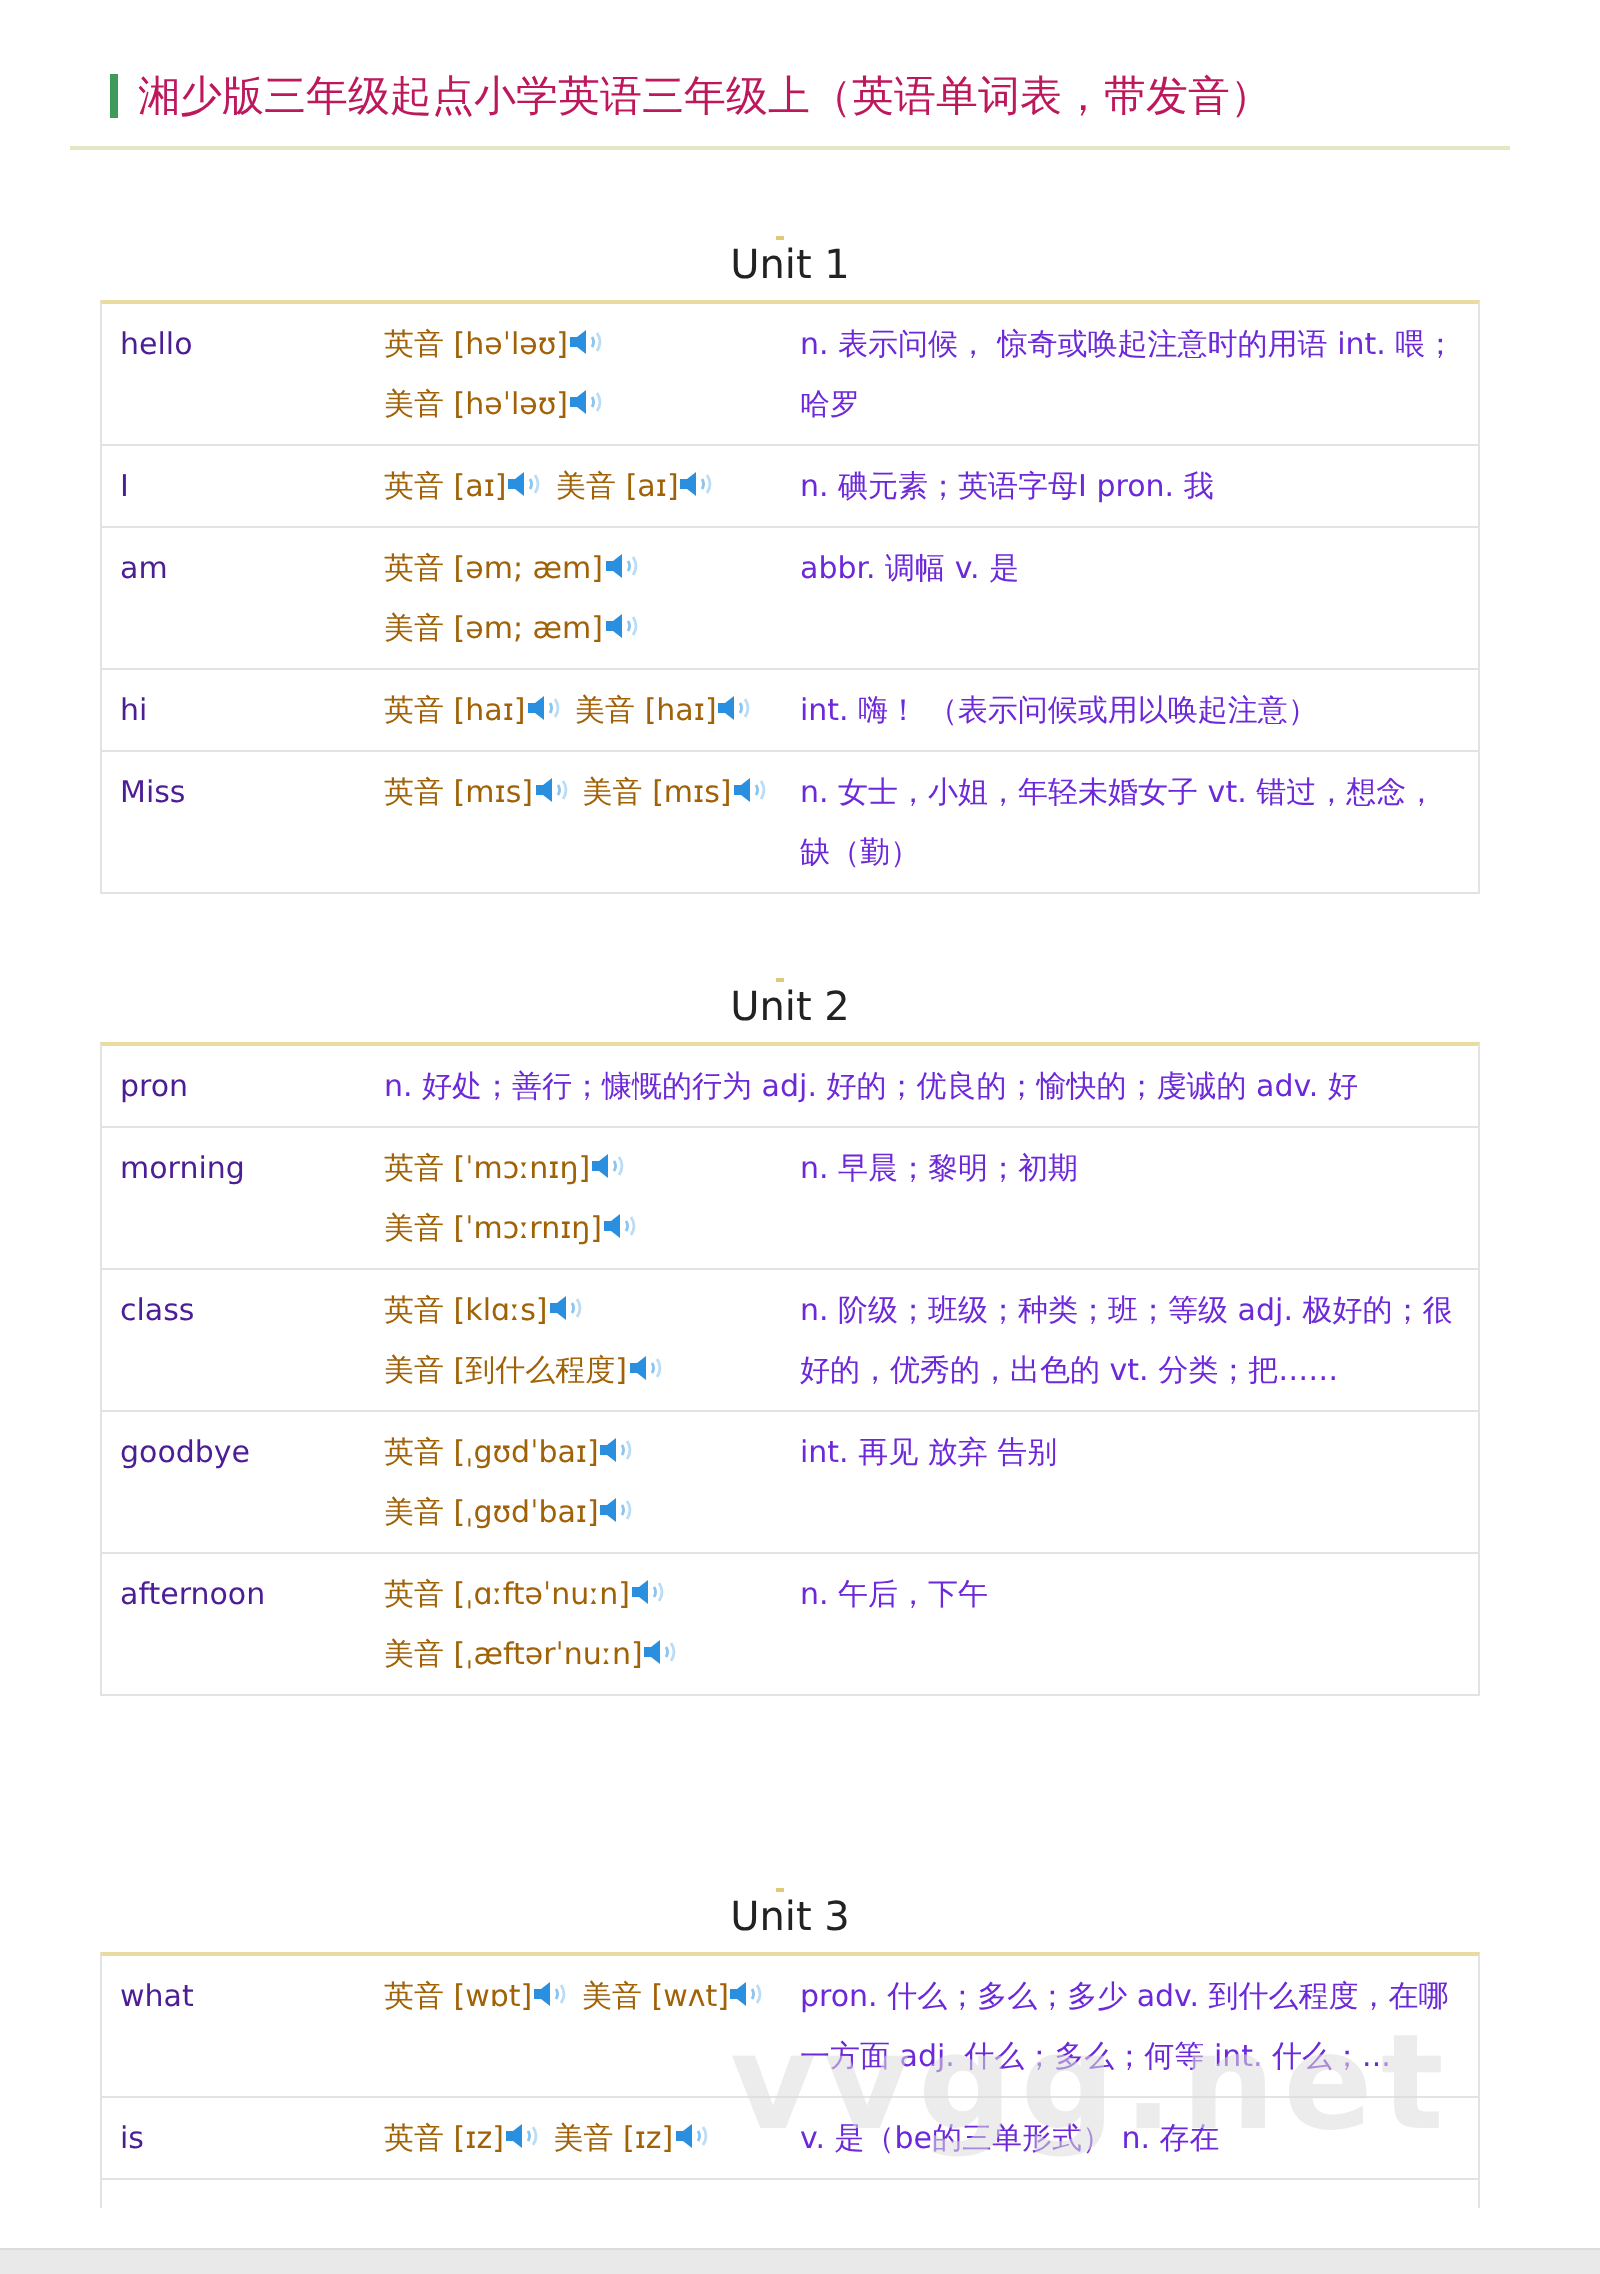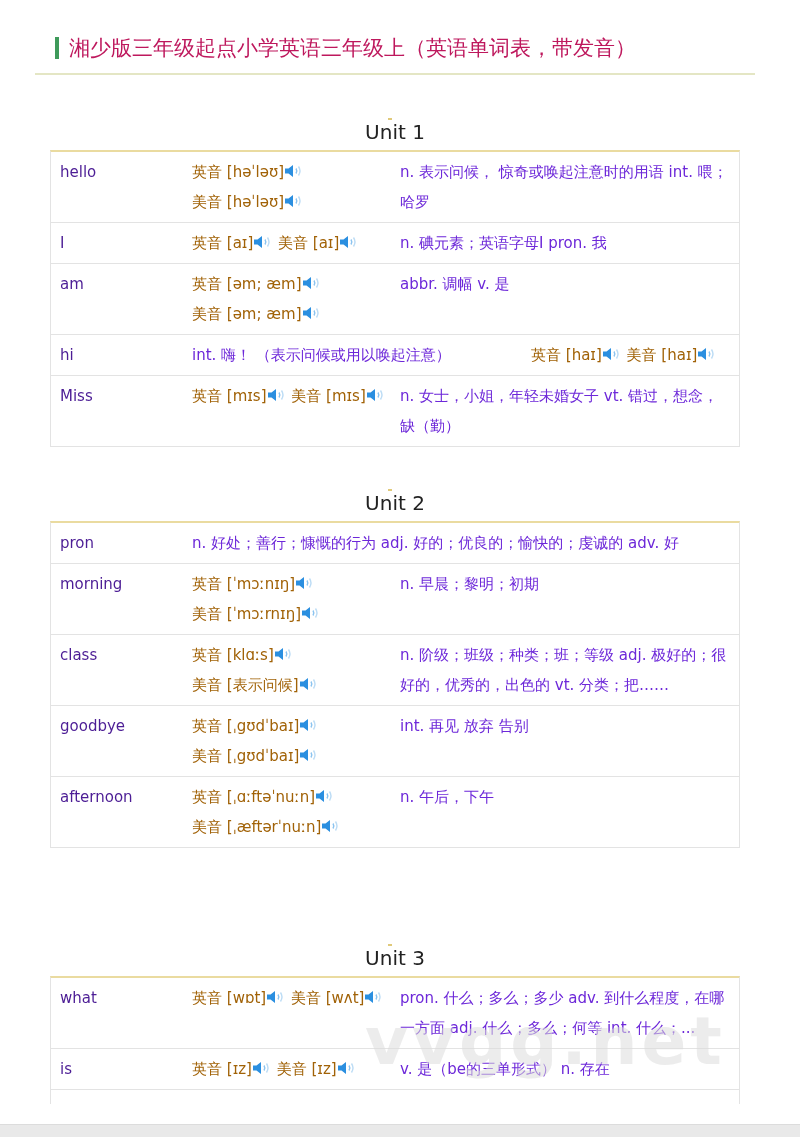--- a/index.html
+++ b/index.html
@@ -87,30 +87,30 @@
             <span class="pron-line"><span>美音</span> <span>[əm; æm]</span><span><svg class="spk" viewBox="0 0 20 14">
                   <path d="M1 4.5h3.5L9 1v12L4.5 9.5H1z" fill="#2b8fe0"></path>
                   <path d="M12 4.5q1.6 2.5 0 5" stroke="#8cc4f0" stroke-width="1.4" fill="none"></path>
                   <path d="M14.5 2.5q3 4.5 0 9" stroke="#bcdcf5" stroke-width="1.4" fill="none"></path>
                 </svg></span></span>
           </div>
           <div class="cell col-def">abbr. 调幅 v. 是</div>
         </div>
         <div class="row">
           <div class="cell col-word">hi</div>
+          <div class="cell col-pron"><span>英音</span> <span>[haɪ]</span><span><svg class="spk" viewBox="0 0 20 14">
+                <path d="M1 4.5h3.5L9 1v12L4.5 9.5H1z" fill="#2b8fe0"></path>
+                <path d="M12 4.5q1.6 2.5 0 5" stroke="#8cc4f0" stroke-width="1.4" fill="none"></path>
+                <path d="M14.5 2.5q3 4.5 0 9" stroke="#bcdcf5" stroke-width="1.4" fill="none"></path>
+              </svg></span> <span>美音</span> <span>[haɪ]</span><span><svg class="spk" viewBox="0 0 20 14">
+                <path d="M1 4.5h3.5L9 1v12L4.5 9.5H1z" fill="#2b8fe0"></path>
+                <path d="M12 4.5q1.6 2.5 0 5" stroke="#8cc4f0" stroke-width="1.4" fill="none"></path>
+                <path d="M14.5 2.5q3 4.5 0 9" stroke="#bcdcf5" stroke-width="1.4" fill="none"></path>
+              </svg></span></div>
           <div class="cell col-def">int. 嗨！ （表示问候或用以唤起注意）</div>
-          <div class="cell col-pron"><span>英音</span> <span>[haɪ]</span><span><svg class="spk" viewBox="0 0 20 14">
-                <path d="M1 4.5h3.5L9 1v12L4.5 9.5H1z" fill="#2b8fe0"></path>
-                <path d="M12 4.5q1.6 2.5 0 5" stroke="#8cc4f0" stroke-width="1.4" fill="none"></path>
-                <path d="M14.5 2.5q3 4.5 0 9" stroke="#bcdcf5" stroke-width="1.4" fill="none"></path>
-              </svg></span> <span>美音</span> <span>[haɪ]</span><span><svg class="spk" viewBox="0 0 20 14">
-                <path d="M1 4.5h3.5L9 1v12L4.5 9.5H1z" fill="#2b8fe0"></path>
-                <path d="M12 4.5q1.6 2.5 0 5" stroke="#8cc4f0" stroke-width="1.4" fill="none"></path>
-                <path d="M14.5 2.5q3 4.5 0 9" stroke="#bcdcf5" stroke-width="1.4" fill="none"></path>
-              </svg></span></div>
         </div>
         <div class="row">
           <div class="cell col-word">Miss</div>
           <div class="cell col-pron"><span>英音</span> <span>[mɪs]</span><span><svg class="spk" viewBox="0 0 20 14">
                 <path d="M1 4.5h3.5L9 1v12L4.5 9.5H1z" fill="#2b8fe0"></path>
                 <path d="M12 4.5q1.6 2.5 0 5" stroke="#8cc4f0" stroke-width="1.4" fill="none"></path>
                 <path d="M14.5 2.5q3 4.5 0 9" stroke="#bcdcf5" stroke-width="1.4" fill="none"></path>
               </svg></span> <span>美音</span> <span>[mɪs]</span><span><svg class="spk" viewBox="0 0 20 14">
                 <path d="M1 4.5h3.5L9 1v12L4.5 9.5H1z" fill="#2b8fe0"></path>
                 <path d="M12 4.5q1.6 2.5 0 5" stroke="#8cc4f0" stroke-width="1.4" fill="none"></path>
@@ -147,21 +147,21 @@
           <div class="cell col-def">n. 早晨；黎明；初期</div>
         </div>
         <div class="row">
           <div class="cell col-word">class</div>
           <div class="cell col-pron">
             <span class="pron-line"><span>英音</span> <span>[klɑːs]</span><span><svg class="spk" viewBox="0 0 20 14">
                   <path d="M1 4.5h3.5L9 1v12L4.5 9.5H1z" fill="#2b8fe0"></path>
                   <path d="M12 4.5q1.6 2.5 0 5" stroke="#8cc4f0" stroke-width="1.4" fill="none"></path>
                   <path d="M14.5 2.5q3 4.5 0 9" stroke="#bcdcf5" stroke-width="1.4" fill="none"></path>
                 </svg></span></span>
-            <span class="pron-line"><span>美音</span> <span>[表示问候]</span><span><svg class="spk" viewBox="0 0 20 14">
+            <span class="pron-line"><span>美音</span> <span>[到什么程度]</span><span><svg class="spk" viewBox="0 0 20 14">
                   <path d="M1 4.5h3.5L9 1v12L4.5 9.5H1z" fill="#2b8fe0"></path>
                   <path d="M12 4.5q1.6 2.5 0 5" stroke="#8cc4f0" stroke-width="1.4" fill="none"></path>
                   <path d="M14.5 2.5q3 4.5 0 9" stroke="#bcdcf5" stroke-width="1.4" fill="none"></path>
                 </svg></span></span>
           </div>
           <div class="cell col-def">n. 阶级；班级；种类；班；等级 adj. 极好的；很好的，优秀的，出色的 vt. 分类；把……</div>
         </div>
         <div class="row">
           <div class="cell col-word">goodbye</div>
           <div class="cell col-pron">

